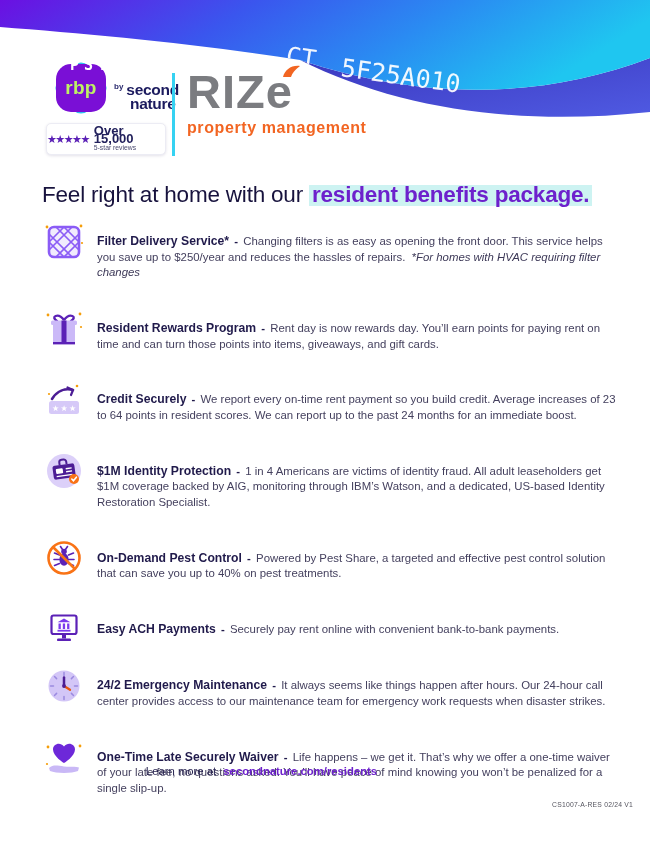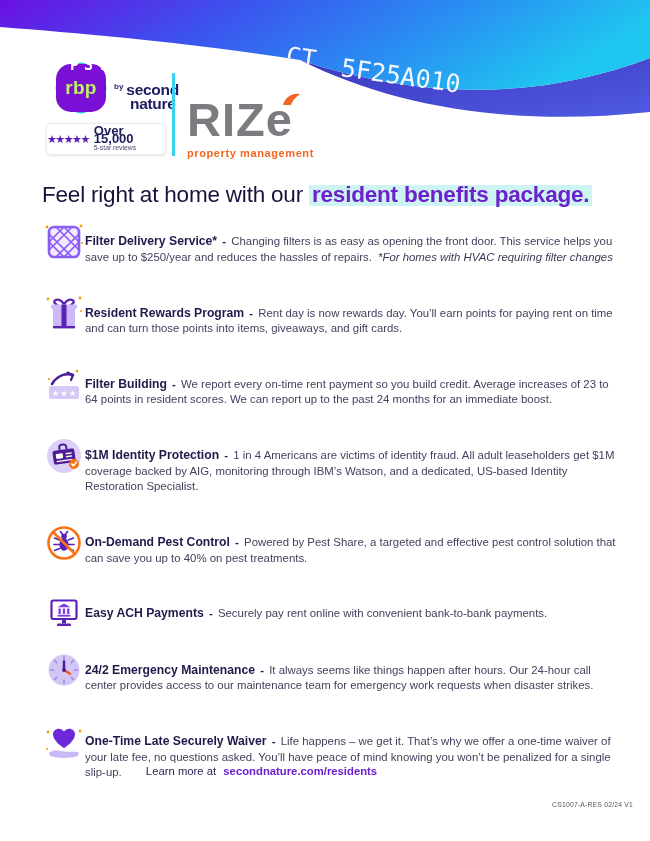--- a/index.html
+++ b/index.html
@@ -18,35 +18,35 @@
   .wm-ps{position:absolute;left:70px;top:56px;color:#fff;font-weight:700;font-size:15px;letter-spacing:5px;z-index:5;font-family:"DejaVu Sans Mono","Liberation Mono",monospace;}
   .rbp-by{position:absolute;left:114px;top:80px;line-height:14px;color:#1b1a5e;}
   .rbp-by .by{font-size:8px;font-weight:600;vertical-align:6px;margin-right:3px;color:#2a2a6e;}
   .rbp-by .sn{font-size:15.5px;font-weight:800;letter-spacing:-.3px;display:inline-block;}
   .reviews-card{position:absolute;left:46px;top:123px;width:118px;height:30px;background:#fff;border:1px solid #ececf4;border-radius:5px;box-shadow:0 1px 3px rgba(30,20,80,.12);display:flex;align-items:center;justify-content:center;gap:5px;}
   .stars{color:#5b21b6;font-size:11px;letter-spacing:-1.5px;white-space:nowrap;}
   .reviews-txt{line-height:8px;}
   .reviews-txt .t1{font-size:13px;font-weight:700;color:#22215c;display:block;}
   .reviews-txt .t2{font-size:6.8px;color:#4a4a70;display:block;margin-top:1px;}
   .v-divider{position:absolute;left:172px;top:73px;width:2.5px;height:83px;background:#35d2f2;}
-  .rize{position:absolute;left:187px;top:66px;margin-top:28px;}
+  .rize{position:absolute;left:187px;top:66px;}
   .rize-word{font-size:47px;font-weight:700;color:#7b7c80;letter-spacing:1px;line-height:52px;position:relative;display:inline-block;}
   .rize-flag{position:absolute;right:-8px;top:-2px;}
-  .rize-tag{font-size:11px;font-weight:600;color:#f26522;letter-spacing:.6px;margin-top:1px;}
+  .rize-tag{font-size:16px;font-weight:600;color:#f26522;letter-spacing:.6px;margin-top:1px;}
 
   
   .heading{position:absolute;left:42px;top:180px;width:575px;font-size:22.5px;line-height:30px;white-space:nowrap;}
   .heading .h-prefix{color:#17123d;font-weight:500;letter-spacing:-.2px;}
   .heading .h-hl{color:#6d21cc;font-weight:800;letter-spacing:-.2px;margin-left:6px;
     background:linear-gradient(to bottom,transparent 14%,#cdf3f2 14%,#cdf3f2 96%,transparent 96%);
     padding:0 3px;}
 
   
   .benefits{position:absolute;left:44px;top:222px;width:572px;}
-  .benefit{display:flex;gap:1px;margin-bottom:16.5px;min-height:31px;}
+  .benefit{display:flex;gap:13px;margin-bottom:16.5px;min-height:31px;}
   .b-icon{flex:0 0 40px;width:40px;height:40px;}
   .b-text{font-size:11.4px;line-height:15.5px;color:#44405e;padding-top:1px;}
   .b-title{font-weight:700;font-size:12.2px;color:#201a4b;}
   .b-sep{font-weight:700;color:#201a4b;margin:0 2px;}
   .b-note{font-style:italic;color:#3c3857;margin-left:3px;}
 
   
   .washout-a{position:absolute;left:160px;top:424px;width:420px;height:13px;background:rgba(255,255,255,.5);filter:blur(2px);border-radius:6px;}
   .washout-b{position:absolute;left:210px;top:427px;width:300px;height:8px;background:rgba(255,255,255,.4);filter:blur(1.5px);border-radius:4px;}
 
@@ -163,21 +163,21 @@
         <circle cx="33" cy="6" r="1.3" fill="#f59e0b"></circle>
           <circle cx="5" cy="14" r="1.1" fill="#f59e0b"></circle>
         <rect x="5" y="21" width="30" height="13" rx="2.5" fill="#d6c9f8"></rect>
         <text x="8" y="31" font-size="8" fill="#ffffff">★</text>
         <text x="16.5" y="31" font-size="8" fill="#ffffff">★</text>
         <text x="25" y="31" font-size="8" fill="#ffffff">★</text>
         <path d="M8,19 C13,11 21,8 29,10" stroke="#4c1d95" stroke-width="2.6" fill="none" stroke-linecap="round"></path>
         <path d="M29,10 l-5.5,-2.5 M29,10 l-2,5" stroke="#4c1d95" stroke-width="2.2" fill="none" stroke-linecap="round"></path>
       </svg>
       <p class="b-text">
-        <span class="b-title">Filter Building</span>
+        <span class="b-title">Credit Securely</span>
         <span class="b-sep">-</span>
         <span class="b-body">We report every on-time rent payment so you build credit. Average increases of 23 to 64 points in resident scores. We can report up to the past 24 months for an immediate boost.</span>
       </p>
     </div>
 
     <div class="benefit">
       <svg class="b-icon" viewBox="0 0 40 40">
         <circle cx="20" cy="20" r="17" fill="#dcd0f9"></circle>
         <g transform="rotate(-8 20 20)">
           <path d="M16.5,13.5 v-2.5 a2.5,2.5 0 0 1 2.5,-2.5 h2 a2.5,2.5 0 0 1 2.5,2.5 v2.5" stroke="#4c1d95" stroke-width="2" fill="none"></path>

